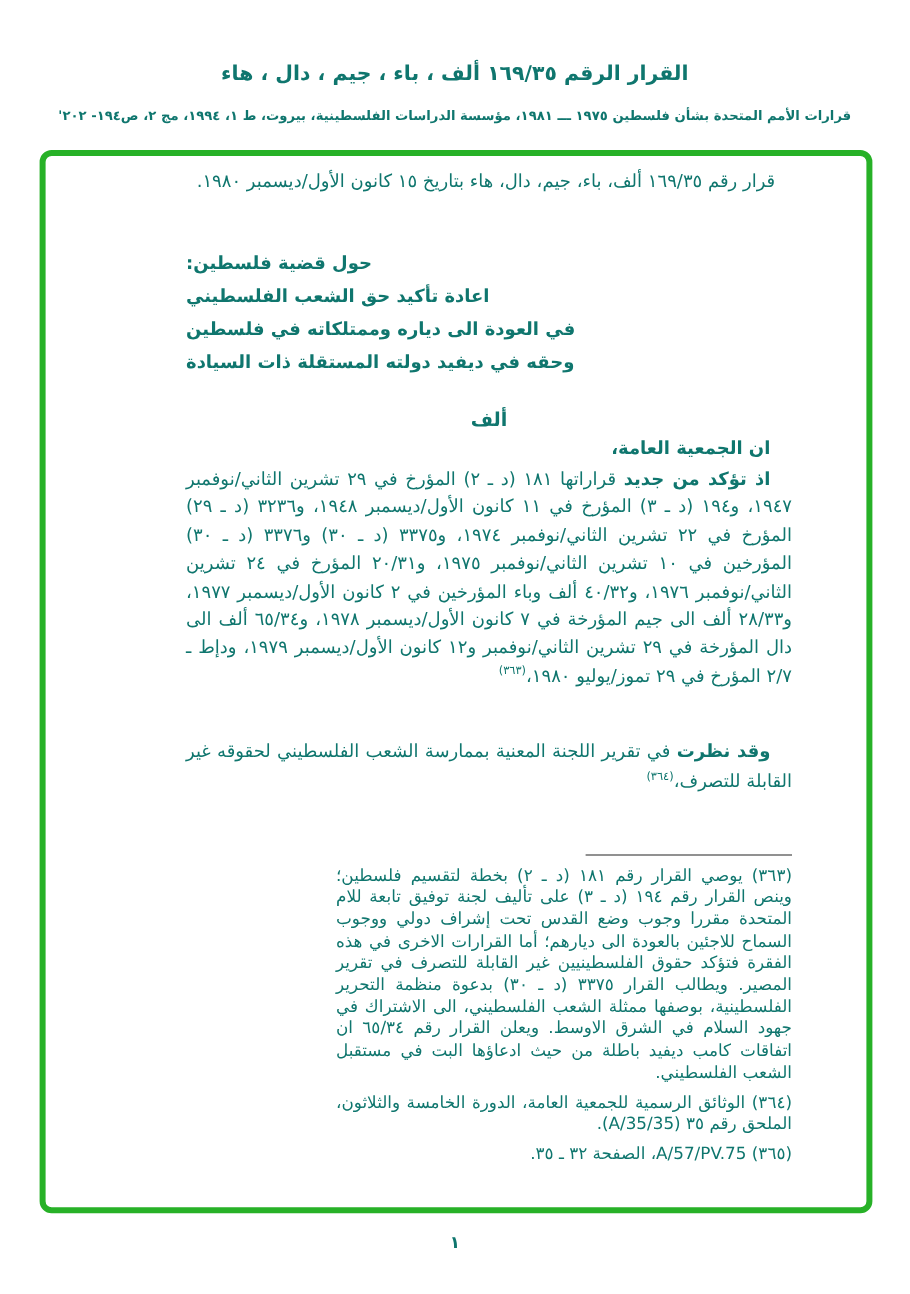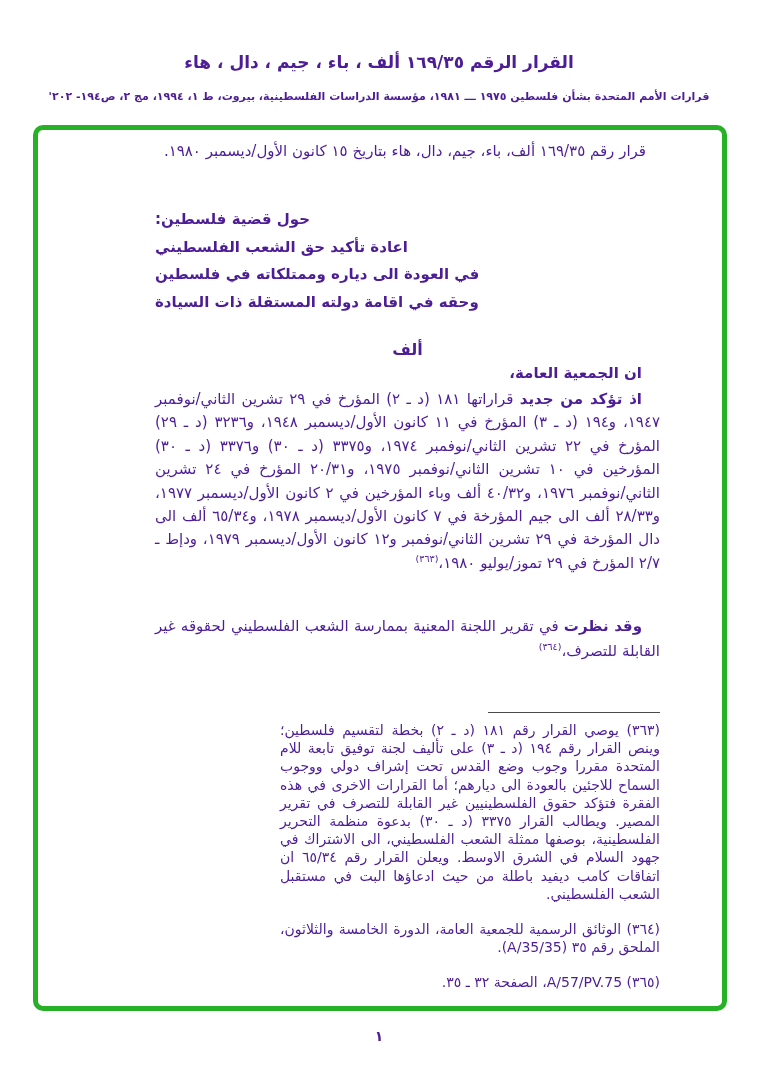--- a/index.html
+++ b/index.html
@@ -7,21 +7,21 @@
     padding: 0;
     background: #ffffff;
   }
   .page {
     position: relative;
     width: 758px;
     height: 1078px;
     background: #ffffff;
     overflow: hidden;
     direction: rtl;
-    color: #4c1d95;
+    color: #0f766e;
     font-family: "DejaVu Sans", sans-serif;
   }
   .hdr-title {
     position: absolute;
     top: 52px;
     left: 60px;
     right: 60px;
     text-align: center;
     font-weight: bold;
     font-size: 17px;
@@ -78,21 +78,21 @@
   }
   .footnotes {
     position: absolute;
     top: 721px;
     right: 98px;
     width: 380px;
     font-size: 14px;
     line-height: 18.2px;
     text-align: justify;
   }
-  .fn + .fn { margin-top: 17px; }
+  .fn + .fn { margin-top: 7px; }
   .page-num {
     position: absolute;
     top: 1028px;
     left: 0;
     right: 0;
     text-align: center;
     font-size: 14px;
     font-weight: bold;
   }
 </style>
@@ -106,21 +106,21 @@
   <div class="hdr-source">قرارات الأمم المتحدة بشأن فلسطين ١٩٧٥ ـــ ١٩٨١، مؤسسة الدراسات الفلسطينية، بيروت، ط ١، ١٩٩٤، مج ٢، ص١٩٤- ٢٠٢'</div>
 
   <div class="frame"></div>
 
   <div class="col intro"><span>قرار رقم ١٦٩/٣٥ ألف، باء، جيم، دال، هاء بتاريخ ١٥ كانون الأول/ديسمبر ١٩٨٠.</span></div>
 
   <div class="col subject">
     <div>حول قضية فلسطين:</div>
     <div>اعادة تأكيد حق الشعب الفلسطيني</div>
     <div>في العودة الى دياره وممتلكاته في فلسطين</div>
-    <div>وحقه في اقامة دولته المستقلة ذات السيادة</div>
+    <div>وحقه في ديفيد دولته المستقلة ذات السيادة</div>
   </div>
 
   <div class="col alef">ألف</div>
 
   <div class="col assembly"><span class="b">ان الجمعية العامة،</span></div>
 
   <div class="col recall"><span class="b">اذ تؤكد من جديد</span><span> قراراتها ١٨١ (د ـ ٢) المؤرخ في ٢٩ تشرين الثاني/نوفمبر ١٩٤٧، و١٩٤ (د ـ ٣) المؤرخ في ١١ كانون الأول/ديسمبر ١٩٤٨، و٣٢٣٦ (د ـ ٢٩) المؤرخ في ٢٢ تشرين الثاني/نوفمبر ١٩٧٤، و٣٣٧٥ (د ـ ٣٠) و٣٣٧٦ (د ـ ٣٠) المؤرخين في ١٠ تشرين الثاني/نوفمبر ١٩٧٥، و٢٠/٣١ المؤرخ في ٢٤ تشرين الثاني/نوفمبر ١٩٧٦، و٤٠/٣٢ ألف وباء المؤرخين في ٢ كانون الأول/ديسمبر ١٩٧٧، و٢٨/٣٣ ألف الى جيم المؤرخة في ٧ كانون الأول/ديسمبر ١٩٧٨، و٦٥/٣٤ ألف الى دال المؤرخة في ٢٩ تشرين الثاني/نوفمبر و١٢ كانون الأول/ديسمبر ١٩٧٩، ودإط ـ ٢/٧ المؤرخ في ٢٩ تموز/يوليو ١٩٨٠،</span><sup>(٣٦٣)</sup></div>
 
   <div class="col considered"><span class="b">وقد نظرت</span><span> في تقرير اللجنة المعنية بممارسة الشعب الفلسطيني لحقوقه غير القابلة للتصرف،</span><sup>(٣٦٤)</sup></div>
 

